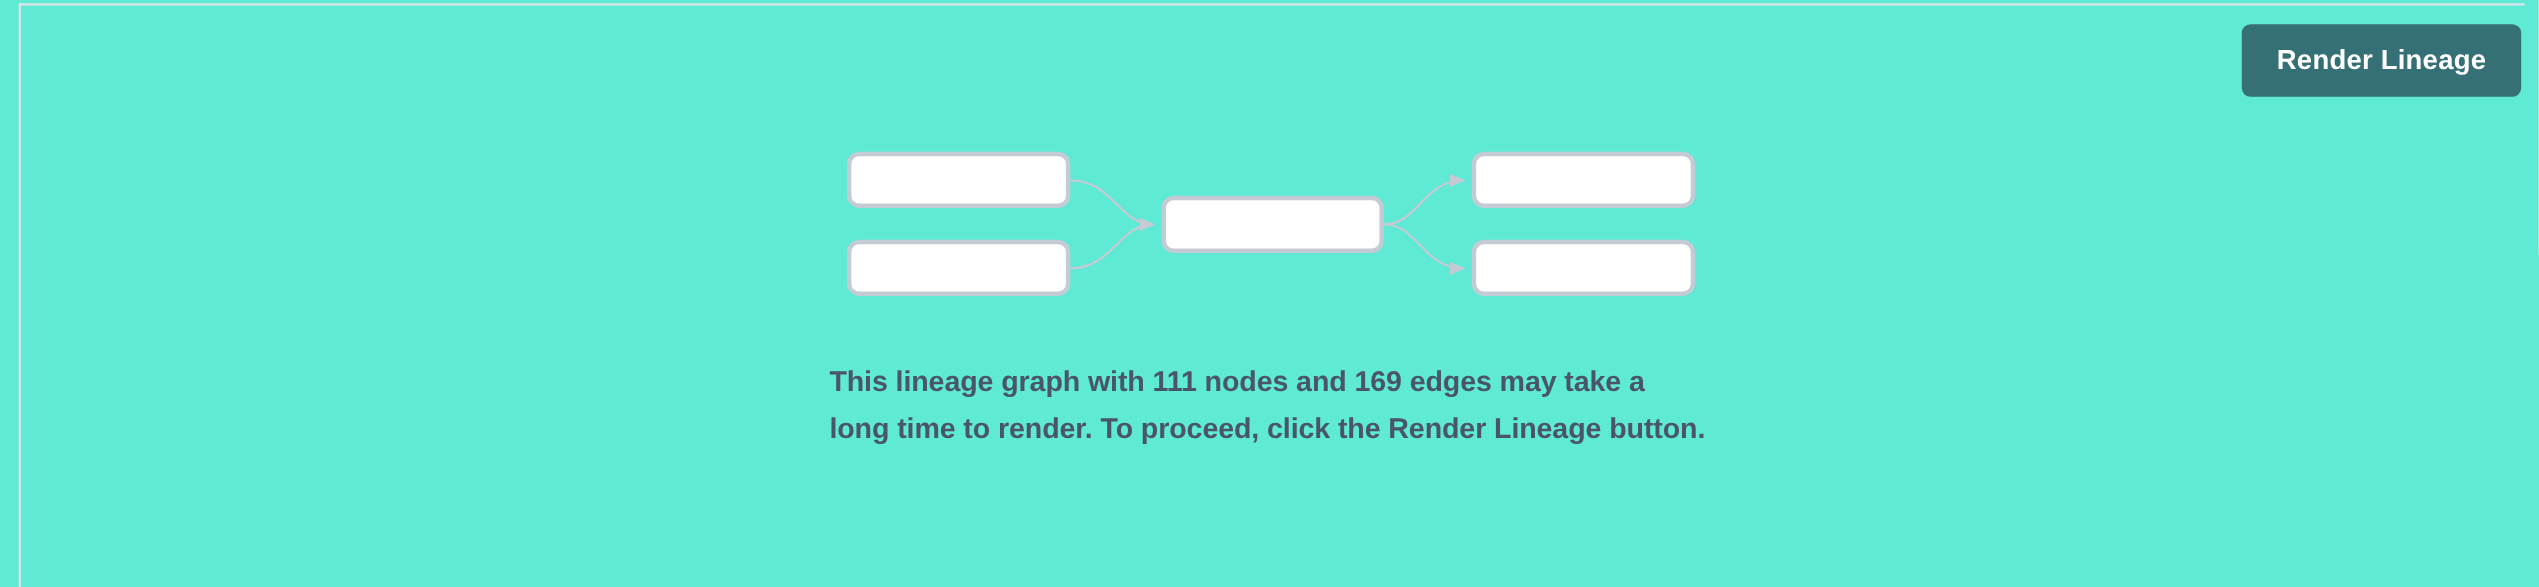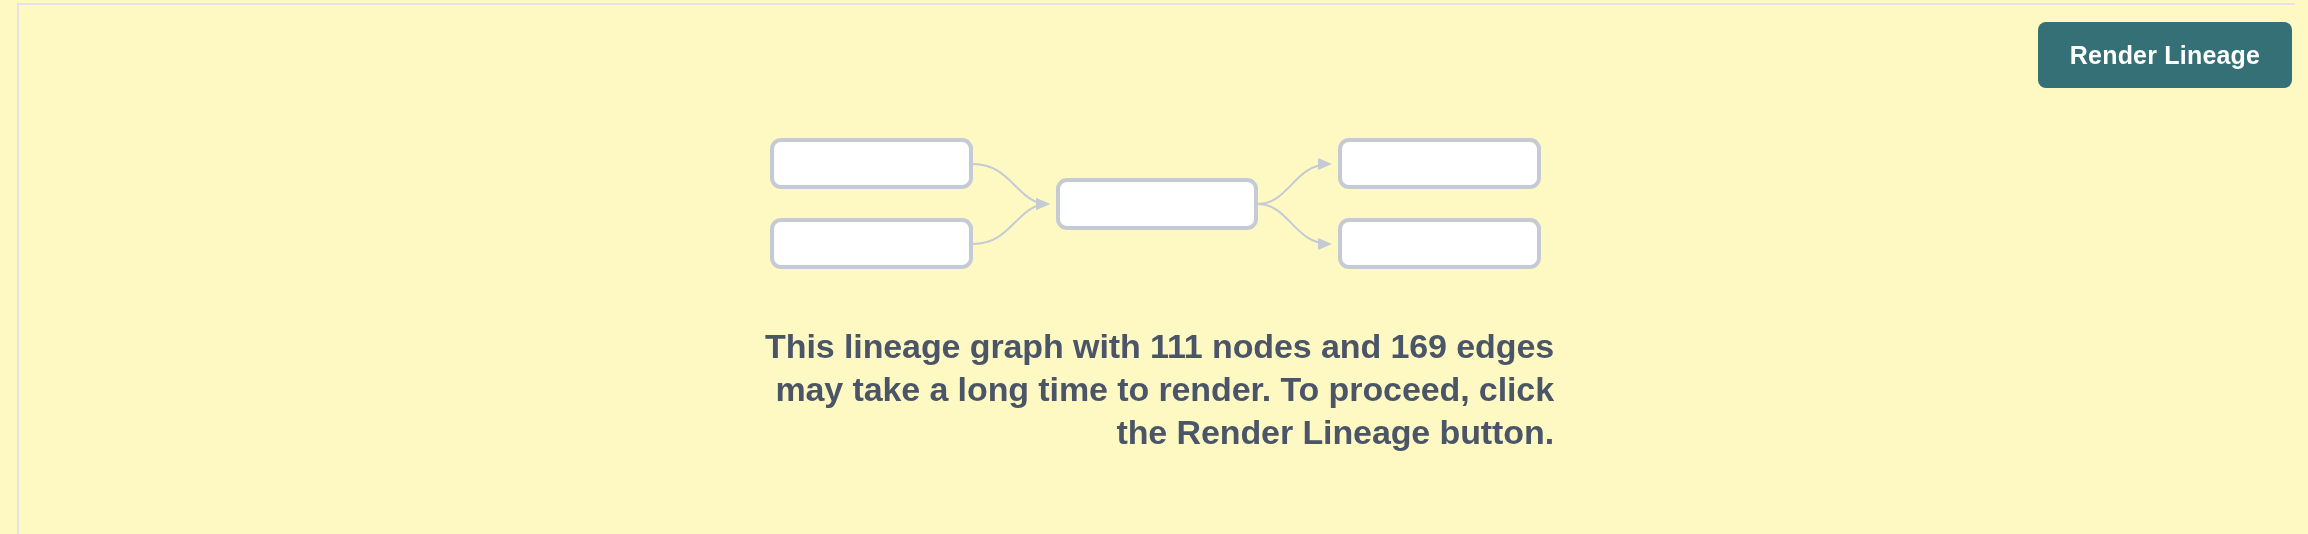--- a/index.html
+++ b/index.html
@@ -9,21 +9,21 @@
   }
   body {
     font-family: "Liberation Sans", sans-serif;
     -webkit-font-smoothing: antialiased;
   }
 
   #app-root {
     position: relative;
     width: 2308px;
     height: 534px;
-    background: #fef9c3;
+    background: #5eead4;
     overflow: hidden;
     box-sizing: border-box;
     padding-left: 21px;
   }
 
   
   .frame-top {
     position: absolute;
     left: 18px;
     top: 3px;
@@ -83,24 +83,24 @@
     width: 790px;
     height: 160px;
   }
 
   .hint-text {
     position: absolute;
     left: 50%;
     transform: translateX(-50%);
     top: 325px;
     width: 800px;
-    text-align: right;
+    text-align: left;
     color: #4a5568;
     font-family: "Liberation Sans", sans-serif;
-    font-size: 34px;
+    font-size: 26px;
     font-weight: bold;
     line-height: 43px;
     letter-spacing: -0.1px;
   }
 </style>
 </head>
 <body>
 
 <div id="app-root">
 

